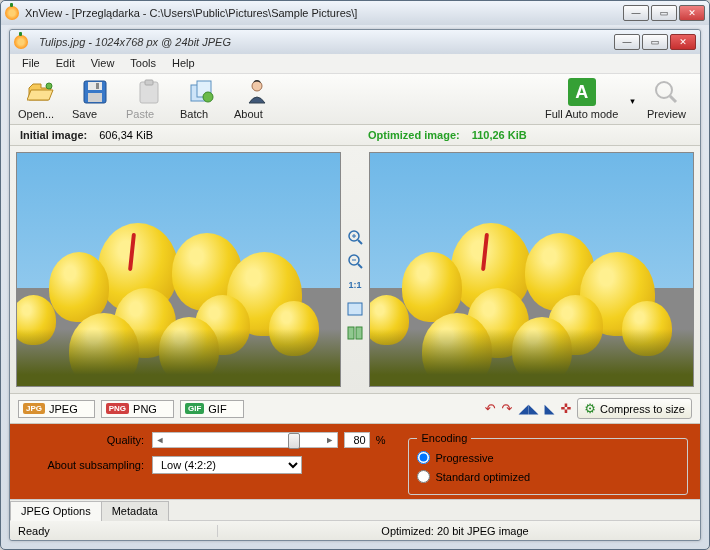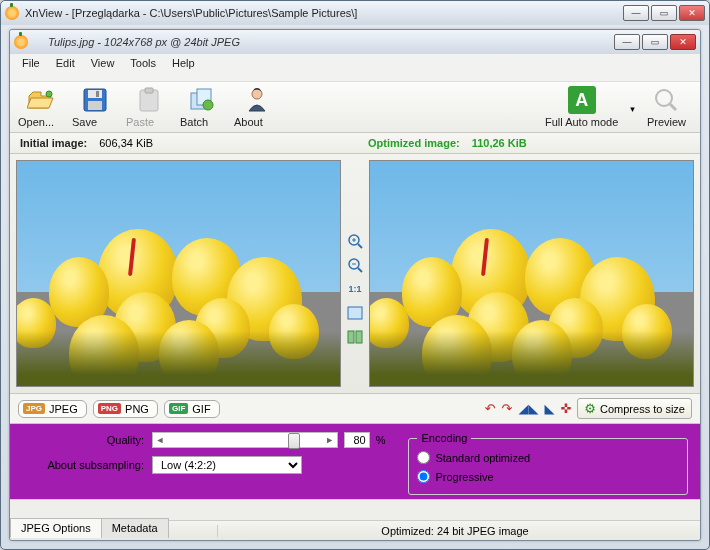--- a/index.html
+++ b/index.html
@@ -9,24 +9,24 @@
 .outer-titlebar { height:14px; display:flex; align-items:center; padding:12px 4px; background: linear-gradient(#f0f5fb,#d0d8e2); border-radius:5px 5px 0 0; }
 .outer-title { color:#222; padding-left:6px; flex:1; white-space:nowrap; overflow:hidden; }
 .win-btns { display:flex; gap:2px; }
 .win-btn { width:26px; height:16px; border:1px solid #666; border-radius:2px; background:linear-gradient(#fdfdfd,#d8dde4); display:flex; align-items:center; justify-content:center; font-size:9px; color:#333; cursor:pointer;}
 .win-btn.close { background:linear-gradient(#f08080,#cc4040); color:#fff; }
 .orange-icon { width:14px; height:14px; background:radial-gradient(circle,#ffd070 30%,#ff9a20 70%); border-radius:50%; position:relative; }
 .orange-icon::after { content:""; position:absolute; top:-3px; left:5px; width:3px; height:4px; background:#2a8b2a; border-radius:1px;}
 
 .inner-window { margin:4px 8px 8px 8px; flex:1; border:1px solid #7a8a9a; border-radius:3px; background:#f5f5f5; display:flex; flex-direction:column; box-shadow:0 0 3px rgba(0,0,0,.2);}
 .inner-titlebar { height:24px; display:flex; align-items:center; padding:0 4px; background:linear-gradient(#f0f5fb,#d0d8e2); border-radius:3px 3px 0 0;}
-.inner-title { padding-left:20px; flex:1; color:#333; font-style:italic;}
+.inner-title { padding-left:11px; flex:1; color:#333; font-style:italic;}
 .inner-close { background:linear-gradient(#e86060,#c63030) !important; color:#fff; border-color:#903030;}
 
-.menubar { height:28px; background:#f2f2f0; display:flex; align-items:stretch; border-bottom:1px solid #ddd; padding-left:4px;}
+.menubar { height:20px; background:#f2f2f0; display:flex; align-items:stretch; border-bottom:1px solid #ddd; padding-left:4px;}
 .menu-item { padding:3px 8px; color:#222; cursor:pointer; }
 
 .toolbar { background:linear-gradient(#fcfcfa,#ecece8); border-bottom:1px solid #c8c8c0; padding:4px 8px; display:flex; align-items:flex-end; }
 .tool-btn { width:46px; text-align:left; cursor:pointer; margin-right:8px; }
 .tool-btn .ico { width:28px; height:28px; margin:0 auto 2px; display:flex; align-items:center; justify-content:center; }
 .tool-btn.disabled { color:#999; }
 .tool-label { font-size:11px; color:#222; }
 .tool-btn.disabled .tool-label { color:#999; }
 .spacer { flex:1; }
 .auto-btn { text-align:center; cursor:pointer; padding:0 6px; }
@@ -49,45 +49,45 @@
 .tulip { position:absolute; border-radius:50% 50% 45% 45%; background:radial-gradient(ellipse at 35% 30%, #fff090 10%, #f3d020 50%, #d8a810 90%);}
 .t1{width:80px;height:90px;top:0;left:25%;} .t2{width:70px;height:78px;top:6%;left:48%;} .t3{width:60px;height:70px;top:18%;left:10%;} .t4{width:75px;height:84px;top:18%;left:65%;}
 .t5{width:62px;height:70px;top:40%;left:30%;} .t6{width:55px;height:60px;top:44%;left:55%;} .t7{width:50px;height:55px;top:48%;left:78%;} .t8{width:45px;height:50px;top:44%;left:-2%;}
 .t9{width:70px;height:76px;top:55%;left:16%;} .t10{width:60px;height:66px;top:58%;left:44%;}
 .red-streak { position:absolute; width:4px; height:38px; background:#cc2020; border-radius:2px; top:6%; left:35%; transform:rotate(6deg);}
 .leaves { position:absolute; bottom:0; left:0; right:0; height:35%; background:linear-gradient(transparent,#556018 80%);}
 .mid-tools { width:28px; display:flex; flex-direction:column; align-items:center; justify-content:center; gap:6px; padding-top:30px;}
 .mid-tool { width:18px; height:18px; display:flex; align-items:center; justify-content:center; cursor:pointer; font-size:11px;}
 
 .format-bar { background:#f4f4f0; border-top:1px solid #c8c8c0; border-bottom:1px solid #c8c8c0; padding:4px 8px; display:flex; align-items:center; gap:6px;}
-.fmt-tab { border:1px solid #aaa; background:#fcfcf8; padding:2px 8px 2px 4px; border-radius:6px; display:flex; align-items:center; gap:4px; cursor:pointer;}
+.fmt-tab { border:1px solid #aaa; background:#fcfcf8; padding:2px 16px 2px 4px; border-radius:0; display:flex; align-items:center; gap:4px; cursor:pointer;}
 .fmt-badge { font-size:8px; font-weight:bold; color:#fff; padding:1px 3px; border-radius:2px;}
 .jpg-b{background:#d89030;} .png-b{background:#d04040;} .gif-b{background:#30a050;}
 .right-tools { margin-left:auto; display:flex; align-items:center; gap:6px;}
 .rt-ico { cursor:pointer; font-size:13px; }
 .compress-btn { border:1px solid #aaa; background:linear-gradient(#fdfdfb,#ececde); padding:2px 6px; border-radius:3px; display:flex; align-items:center; gap:4px; cursor:pointer;}
 .gear { color:#2a8a2a; font-size:13px;}
 
-.options-area { background:#a21caf; padding:8px 12px 4px; display:flex; gap:23px;}
+.options-area { background:#c2410c; padding:8px 12px 4px; display:flex; gap:23px;}
 .opt-left { flex:1.3; }
 .opt-row { display:flex; align-items:center; margin-bottom:8px; }
 .opt-label { width:130px; text-align:right; padding-right:8px;}
 .slider-wrap { flex:1; display:flex; align-items:center; gap:6px;}
 .slider-track { flex:1; height:16px; border:1px solid #bbb; background:#fff; position:relative; display:flex; align-items:center;}
 .slider-arrow { width:14px; text-align:center; font-size:9px; color:#666; cursor:pointer;}
 .slider-thumb { position:absolute; width:12px; height:16px; background:linear-gradient(#f6f6f6,#ddd); border:1px solid #888; border-radius:2px;}
 .qnum { width:26px; border:1px solid #bbb; padding:1px 3px; text-align:right; background:#fff;}
 select { border:1px solid #aaa; background:#fff; padding:1px 4px; width:150px;}
 fieldset { border:1px solid #ccc; border-radius:3px; padding:4px 8px 8px; }
 legend { padding:0 4px; }
 .radio-row { display:flex; align-items:center; gap:5px; padding:3px 0;}
 input[type=radio]{cursor:pointer;}
 
 .bottom-tabs { background:#eeeeea; display:flex; border-top:1px solid #ccc;}
-.b-tab { border:1px solid #bbb; padding:3px 10px; margin-right:-1px; background:#e6e6e2; cursor:pointer; border-bottom:none; position:relative; top:18px;}
+.b-tab { border:1px solid #bbb; padding:3px 10px; margin-right:-1px; background:#e6e6e2; cursor:pointer; border-bottom:none; position:relative; top:1px;}
 .b-tab.active { background:#f8f8f5; border-bottom:1px solid #f8f8f5; font-weight:normal;}
 
 .statusbar { height:20px; background:linear-gradient(#f4f4f0,#e8e8e2); border-top:1px solid #ccc; display:flex; align-items:center; padding:0 8px; border-radius:0 0 3px 3px;}
 .status-left { width:200px; border-right:1px solid #ccc;}
 .status-mid { flex:1; text-align:center;}
 </style>
 </head>
 <body>
 
 <div class="outer-window">
@@ -313,34 +313,34 @@
         </div>
         <div class="opt-row">
           <div class="opt-label">About subsampling:</div>
           <select><option>Low (4:2:2)</option></select>
         </div>
       </div>
       <div style="flex:1;">
         <fieldset>
           <legend>Encoding</legend>
           <label class="radio-row">
+              <input type="radio" name="enc" checked="" style="">
+              <span>Progressive</span>
+            </label>
+          <label class="radio-row">
               <input type="radio" name="enc" style="">
               <span>Standard optimized</span>
             </label>
-          <label class="radio-row">
-              <input type="radio" name="enc" checked="" style="">
-              <span>Progressive</span>
-            </label>
         </fieldset>
       </div>
     </div>
 
     <div class="bottom-tabs">
       <div class="b-tab active">JPEG Options</div>
       <div class="b-tab">Metadata</div>
     </div>
 
     <div class="statusbar">
       <div class="status-left">Ready</div>
-      <div class="status-mid">Optimized: 24 bit JPEG image</div>
+      <div class="status-mid">Optimized: 20 bit JPEG image</div>
     </div>
   </div>
 </div>
 
 </body></html>

